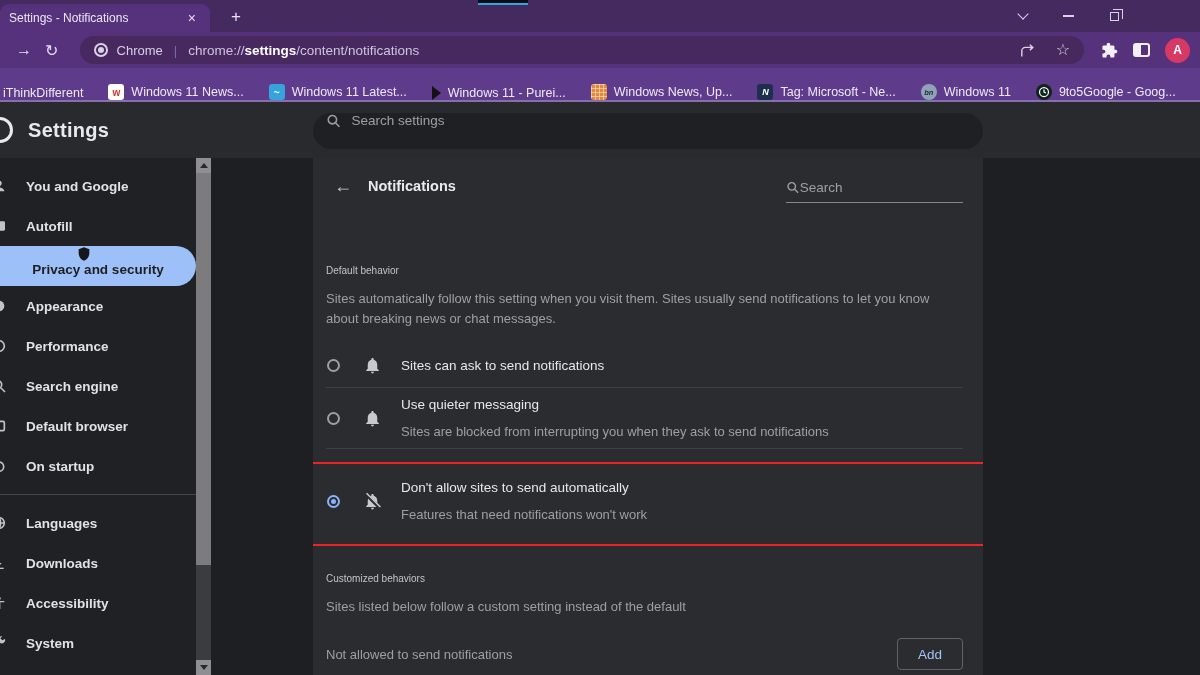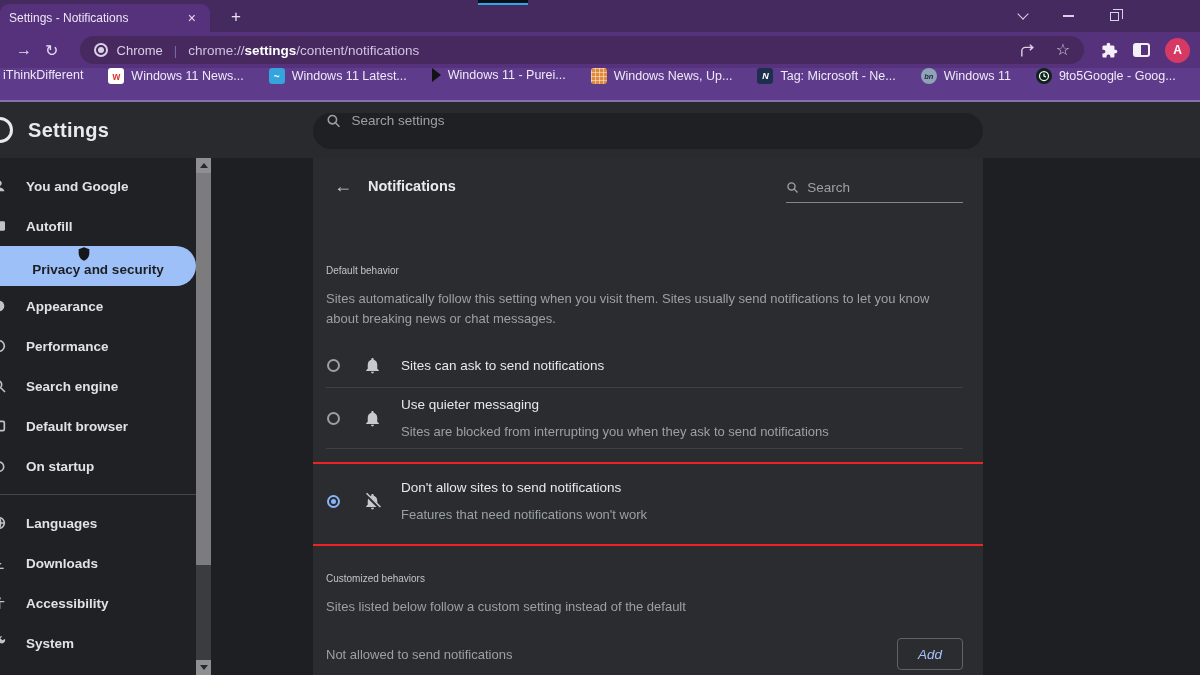--- a/index.html
+++ b/index.html
@@ -38,21 +38,21 @@
   .ob-url b { color:#ffffff; font-weight:bold; }
   .ob-right { margin-left:auto; display:flex; align-items:center; gap:20px; }
   .icon-svg { display:block; }
   .star { color:#d9d2e6; font-size:16px; line-height:1; }
   .after-box { display:flex; align-items:center; gap:15px; margin-left:17px; }
   .panel-ic { width:17px; height:14px; border:2px solid #f3f0f8; border-radius:3px; position:relative; }
   .panel-ic::before { content:""; position:absolute; left:0; top:0; bottom:0; width:6px; background:#f3f0f8; }
   .avatar { width:25px; height:25px; border-radius:50%; background:#d63964; color:#fff; font-size:12px;
             font-weight:bold; display:flex; align-items:center; justify-content:center; }
 
-  .bookmarks { height:32px; background:#5e3b8b; display:flex; align-items:flex-start; padding-left:3px;
+  .bookmarks { height:32px; background:#5e3b8b; display:flex; align-items:flex-end; padding-left:3px;
                font-size:12.5px; color:#efe9f7; overflow:hidden; }
   .bm { display:flex; align-items:center; gap:7px; margin-right:25px; white-space:nowrap; }
   .fav { width:16px; height:16px; border-radius:3px; flex:none; display:flex; align-items:center; justify-content:center; }
   .fav-w { background:#fff; color:#d8372c; font-size:10px; font-weight:bold; }
   .fav-flag { background:#35a3dc; color:#fff; font-size:10px; font-weight:bold; }
   .fav-arrow { width:0; height:0; border-top:7px solid transparent; border-bottom:7px solid transparent;
                border-left:9px solid #121212; border-radius:0; background:transparent; }
   .fav-orange { background:#e08a3c; background-image:linear-gradient(90deg, rgba(255,255,255,.45) 1px, transparent 1px),
                 linear-gradient(rgba(255,255,255,.45) 1px, transparent 1px); background-size:4px 4px; }
   .fav-navy { background:#1c2f4e; color:#fff; font-size:9px; font-weight:bold; font-style:italic; }
@@ -89,21 +89,21 @@
   .tri-down { width:0; height:0; border-left:4px solid transparent; border-right:4px solid transparent;
               border-top:5px solid #27282b; }
   .sb-thumb { position:absolute; left:0; top:15px; width:15px; height:392px; background:#7c7c7f; }
 
   .content { flex:1; background:#1e1f22; }
   .card { width:670px; height:100%; margin-left:102px; background:#2b2c2f; position:relative; overflow:hidden; }
 
   .detail-header { height:56px; display:flex; align-items:center; padding:0 20px 0 21px; }
   .back-arrow { font-size:18px; color:#c7cbd1; }
   .detail-title { margin-left:16px; font-size:14.5px; font-weight:bold; color:#e8eaed; }
-  .card-search { margin-left:auto; width:177px; display:flex; align-items:center; gap:8px;
+  .card-search { margin-left:auto; width:177px; display:flex; align-items:center; 
                  border-bottom:1px solid #83878c; padding-bottom:7px; margin-top:10px; }
 
   .section-label { margin-left:13px; font-size:10px; color:#c0c4c9; }
   .lbl-default { margin-top:51px; }
   .lbl-custom { margin-top:27px; }
   .para { margin:13px 20px 0 13px; max-width:618px; font-size:13px; line-height:20px; color:#9aa0a6; }
 
   .opt-row { display:flex; align-items:center; padding-left:14px; }
   .row-single { height:44px; margin-top:14px; }
   .row-two { padding-top:9px; padding-bottom:9px; }
@@ -115,21 +115,21 @@
   .opt-stack { margin-left:18px; }
   .opt-title { font-size:13.5px; color:#e6e8eb; }
   .opt-sub { font-size:13px; color:#9aa0a6; margin-top:12px; }
   .div { border:none; border-top:1px solid #404144; margin:0 20px 0 13px; }
 
   .highlight { margin:13px -4px 0 -3px; border:2px solid #ec2224; padding:7px 0 13px; }
 
   .not-row { display:flex; align-items:center; justify-content:space-between; margin:21px 20px 0 13px; }
   .not-label { font-size:13px; color:#9aa0a6; }
   .add-btn { width:66px; height:32px; border:1px solid #5f6368; border-radius:4px; background:transparent;
-             color:#a4c2f9; font-size:13.5px; font-family:"Liberation Sans",sans-serif;font-style:italic; }
+             color:#a4c2f9; font-size:13.5px; font-family:"Liberation Sans",sans-serif; }
 </style>
 </head>
 <body>
 
 <div class="tabstrip">
   <div class="tab">
     <span class="tab-title">Settings - Notifications</span>
     <span class="tab-close">×</span>
   </div>
   <div class="newtab">+</div>
@@ -387,21 +387,21 @@
         <div class="opt-row row-two" style="padding-left:15px">
           <span class="radio sel"></span>
           <span class="bell-wrap">
             <svg width="19" height="19" viewBox="0 0 24 24">
                 <path fill="#c7cacd" d="M12 22c1.1 0 2-.9 2-2h-4c0 1.1.9 2 2 2zm6-6v-5c0-3.07-1.63-5.64-4.5-6.32V4c0-.83-.67-1.5-1.5-1.5s-1.5.67-1.5 1.5v.68C7.64 5.36 6 7.92 6 11v5l-2 2v1h16v-1l-2-2z"></path>
                 <line x1="3" y1="2" x2="21" y2="20" stroke="#2b2c2f" stroke-width="4"></line>
                 <line x1="4.5" y1="1.5" x2="22" y2="19" stroke="#c7cacd" stroke-width="2"></line>
               </svg>
           </span>
           <span class="opt-stack">
-            <div class="opt-title">Don't allow sites to send notifications</div>
+            <div class="opt-title">Don't allow sites to send automatically</div>
             <div class="opt-sub">Features that need notifications won't work</div>
           </span>
         </div>
       </div>
 
       <div class="section-label lbl-custom">Customized behaviors</div>
       <div class="para">Sites listed below follow a custom setting instead of the default</div>
 
       <div class="not-row">
         <span class="not-label">Not allowed to send notifications</span>

